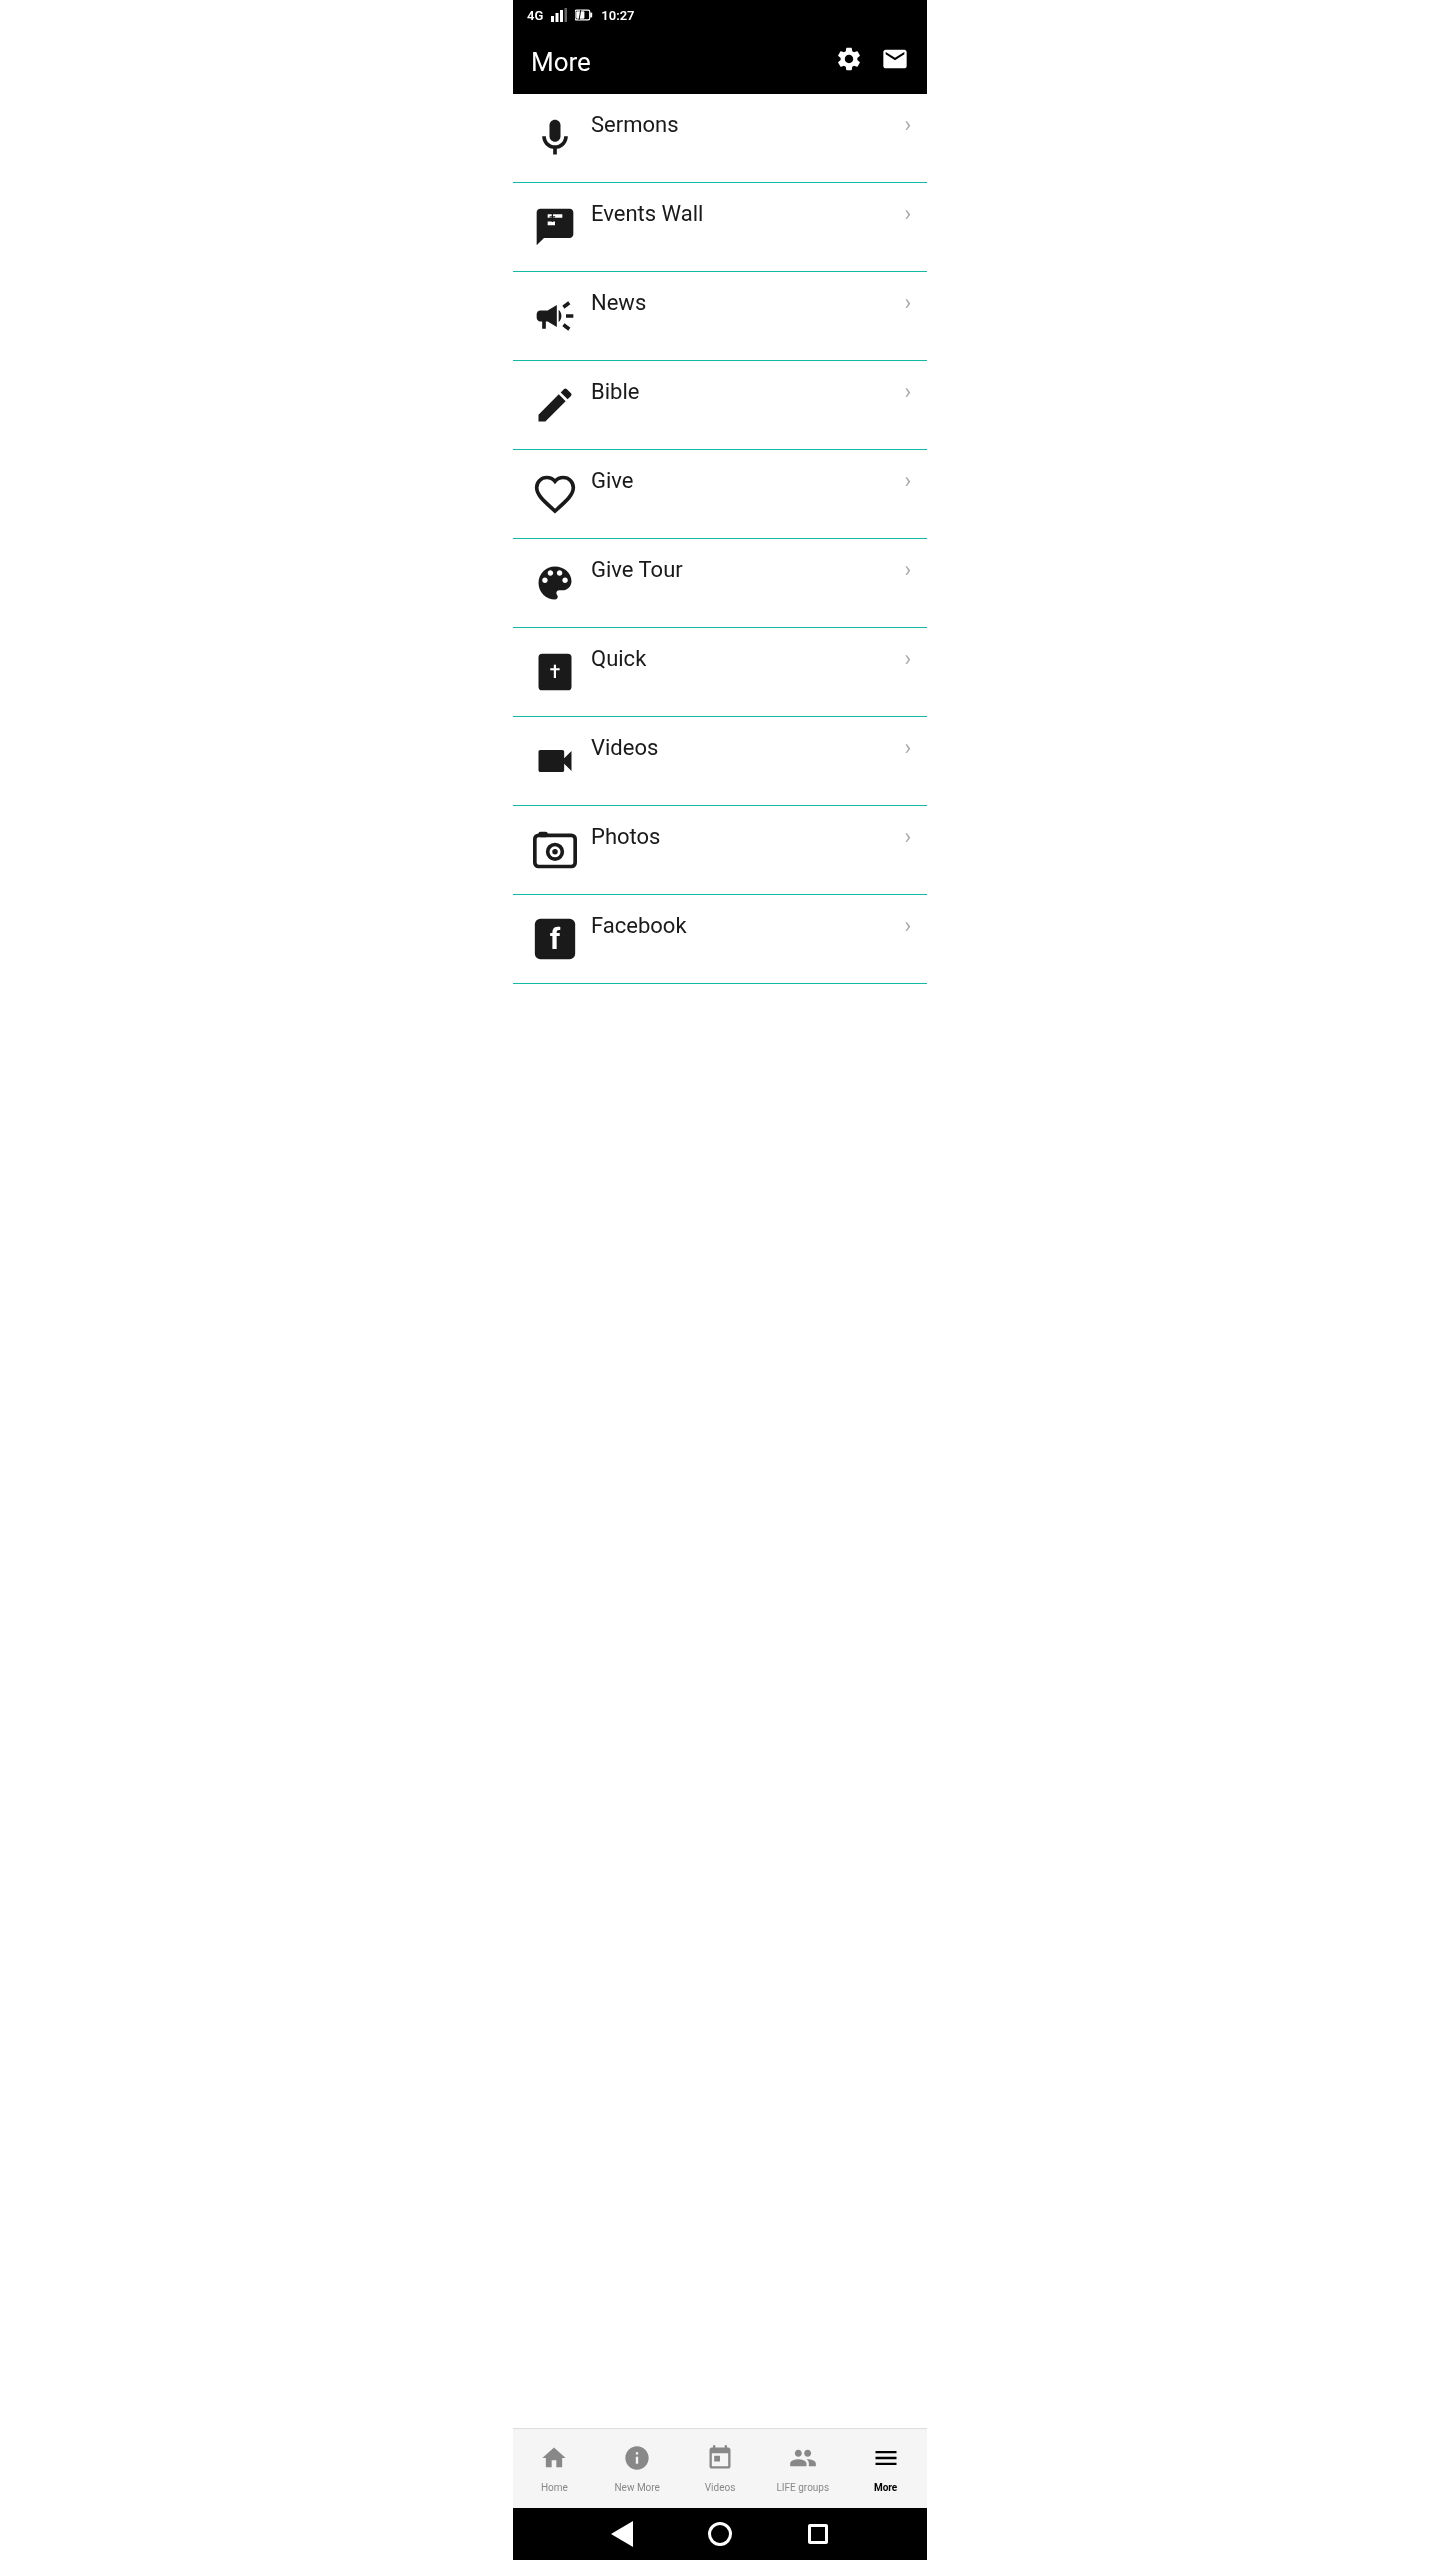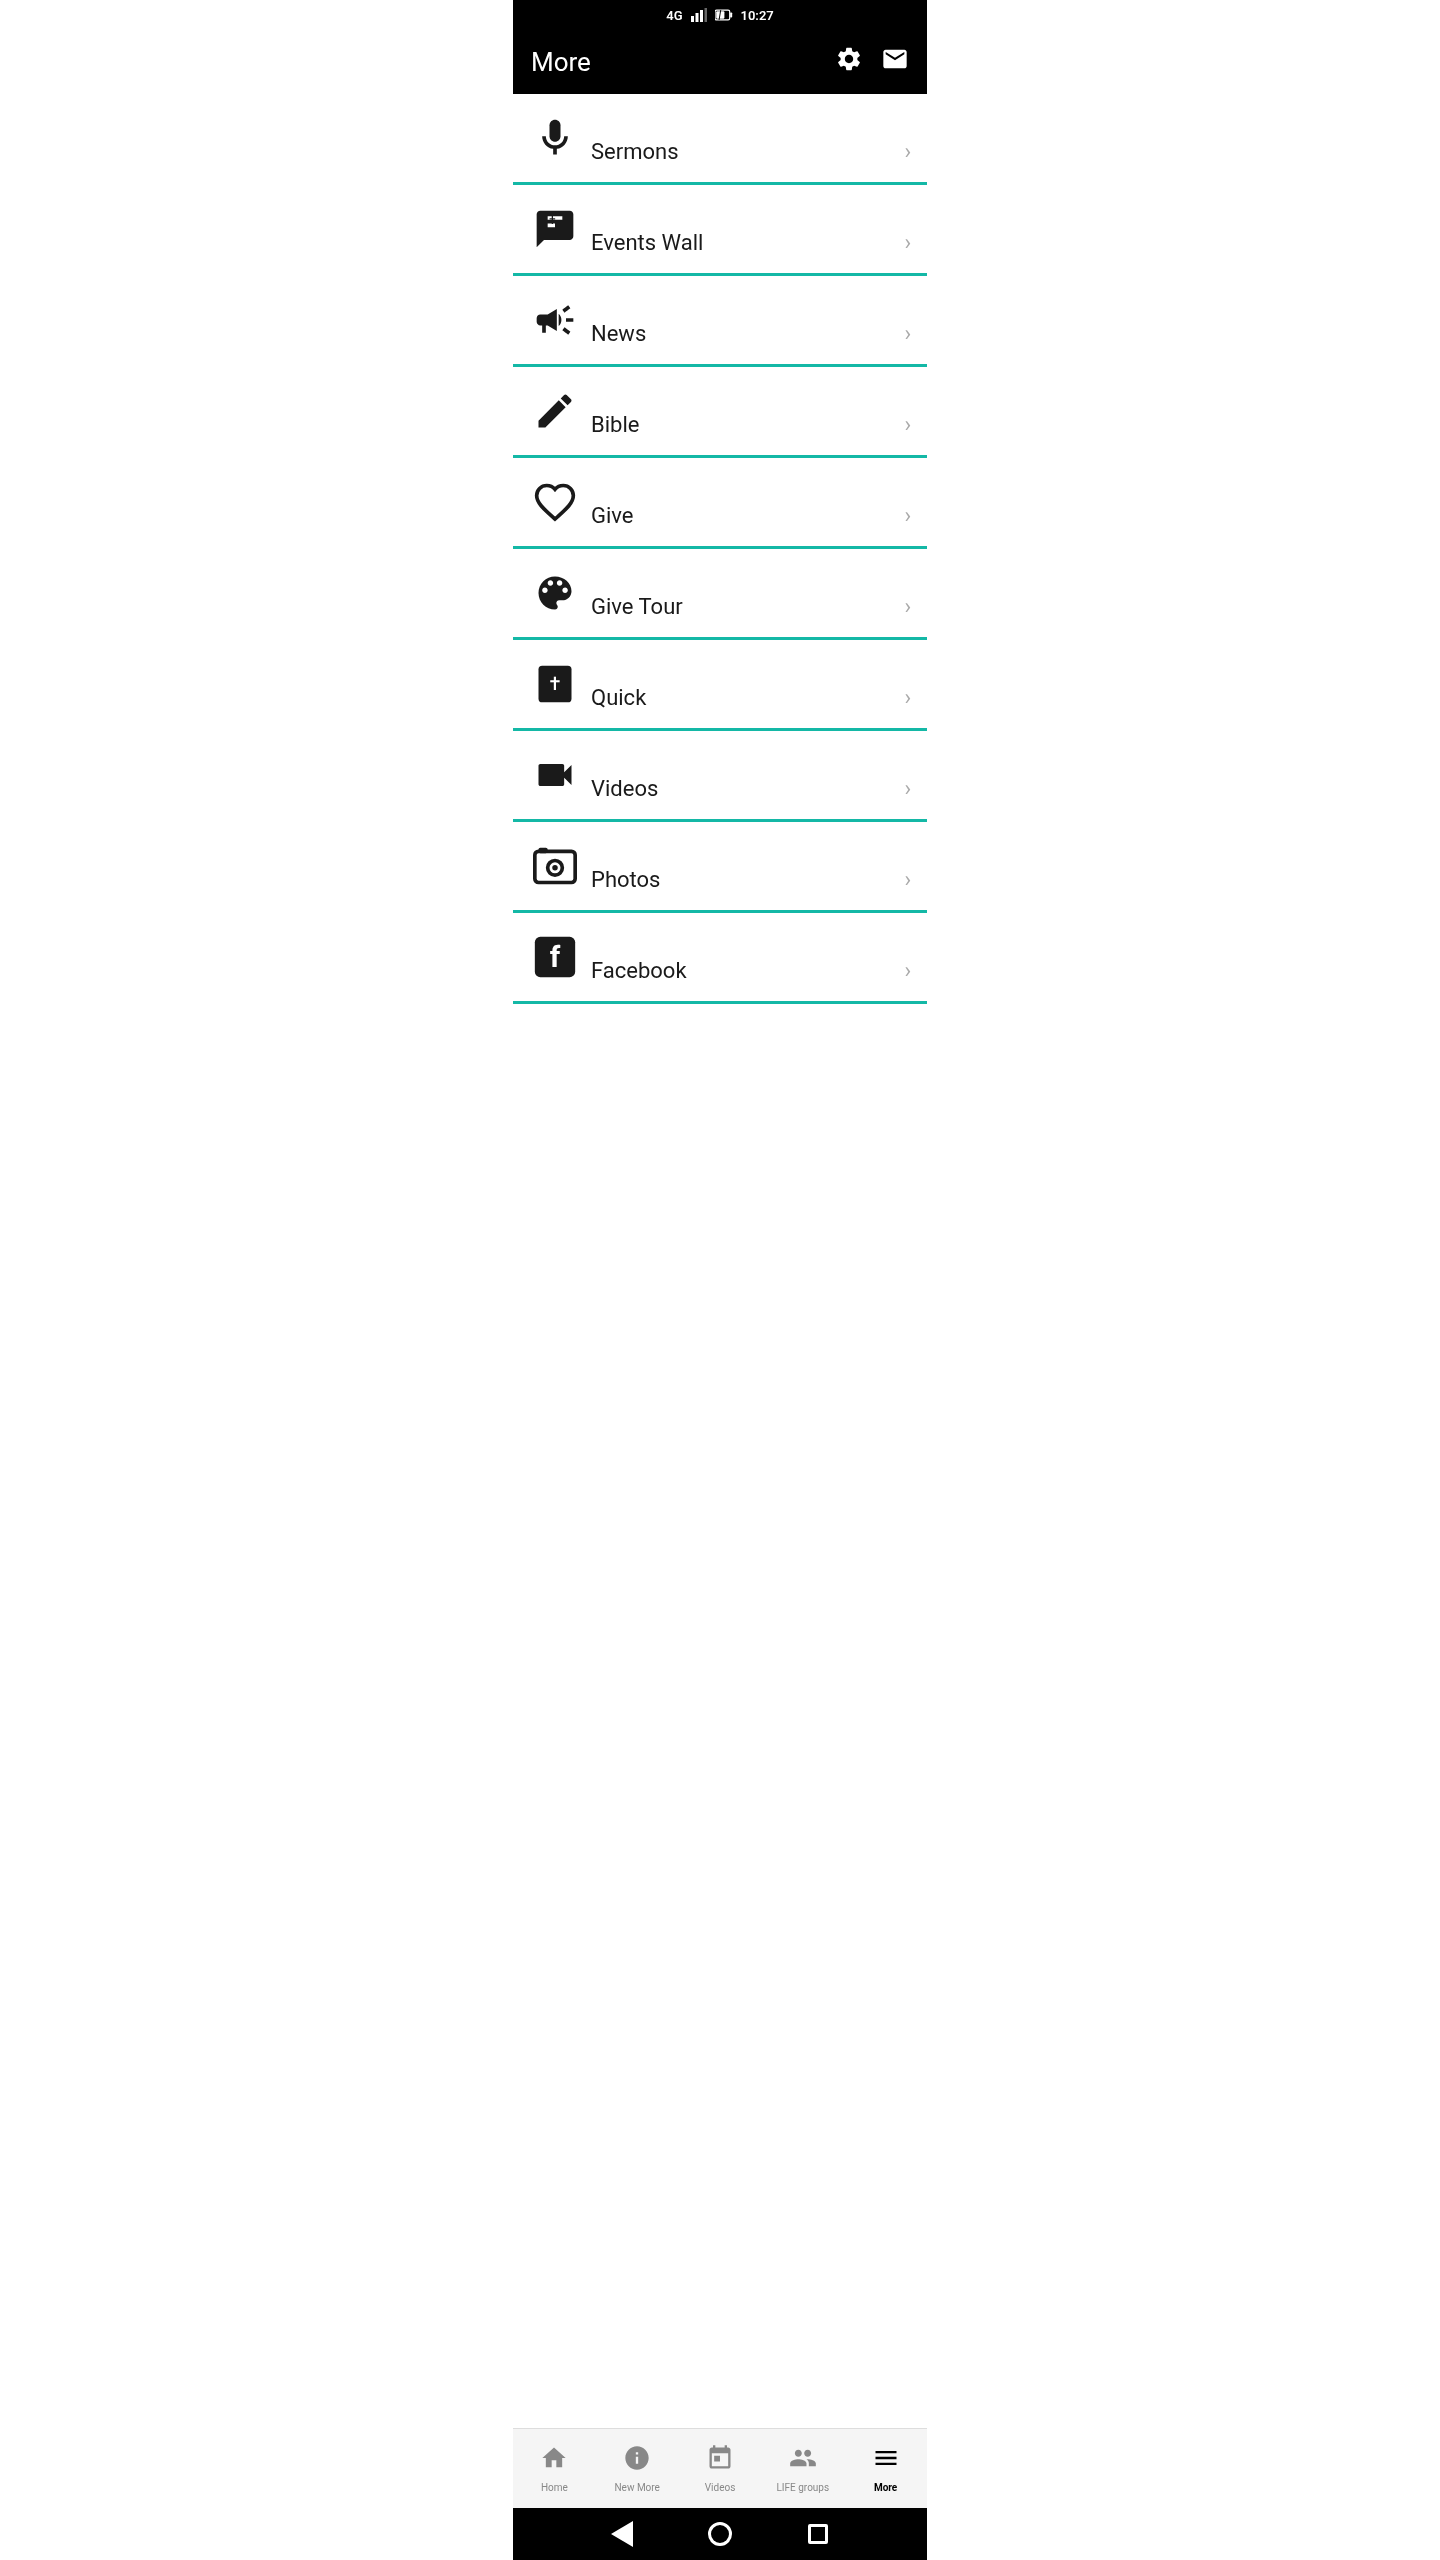--- a/index.html
+++ b/index.html
@@ -14,21 +14,21 @@
       display: flex;
       flex-direction: column;
       background-color: #fff;
     }
 
     
     .status-bar {
       background: #000;
       color: #fff;
       display: flex;
-      justify-content: center;
+      justify-content: flex-start;
       align-items: center;
       padding: 12px 14px;
       font-size: 13px;
       font-weight: 600;
       gap: 8px;
       height: 30px;
     }
 
     
     .header {
@@ -61,23 +61,23 @@
 
     
     .menu-list {
       flex: 1;
       background: #fff;
       overflow-y: auto;
     }
 
     .menu-item {
       display: flex;
-      align-items: flex-end;
+      align-items: flex-start;
       padding: 18px 16px;
-      border-bottom: 3px solid #14b8a6;
+      border-bottom: 1px solid #14b8a6;
       cursor: pointer;
       background: #fff;
     }
 
     .menu-item-icon {
       width: 52px;
       height: 52px;
       display: flex;
       align-items: center;
       justify-content: center;

